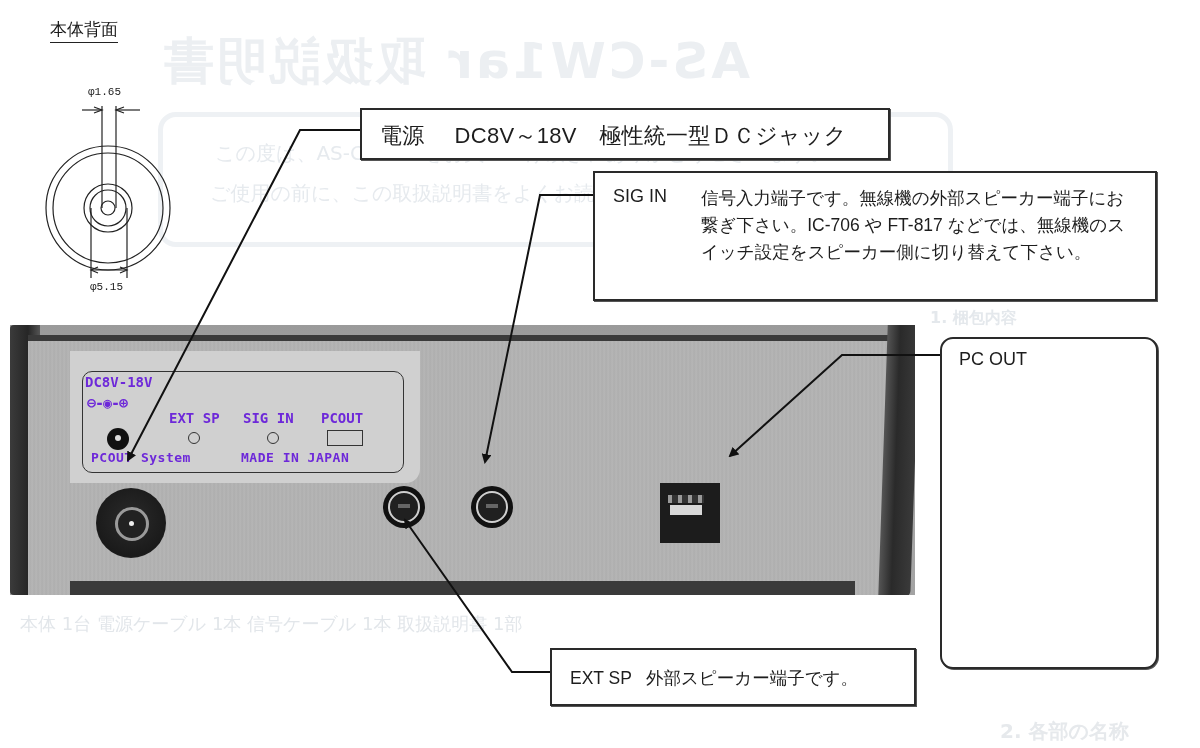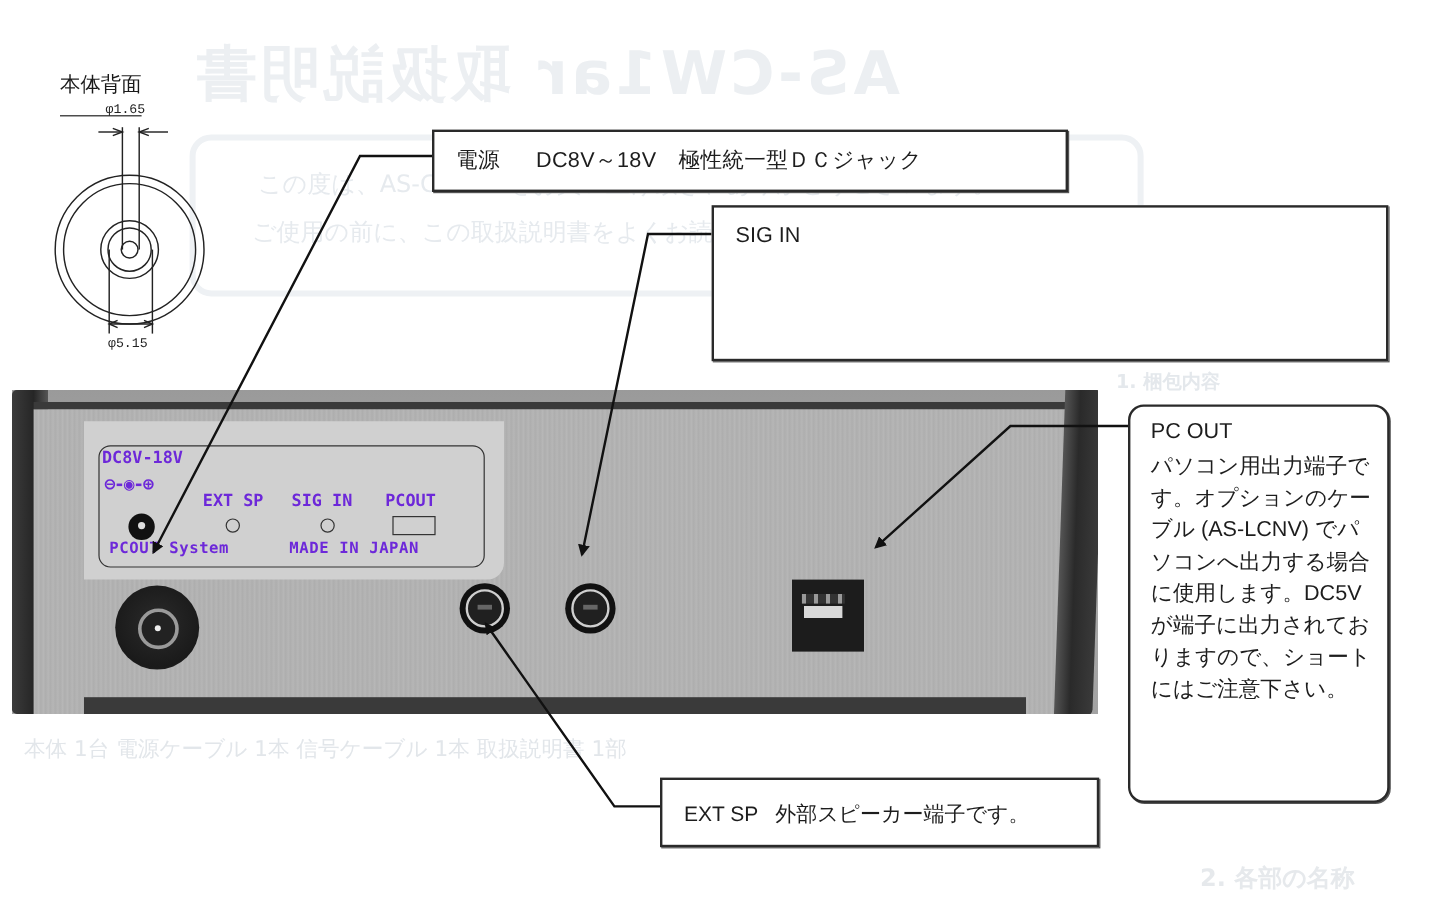--- a/index.html
+++ b/index.html
@@ -17,34 +17,34 @@
   .ghost-frame { left: 158px; top: 112px; width: 785px; height: 125px; border: 5px solid #eef1f4; border-radius: 18px; }
   .ghost-line1 { left: 215px; top: 140px; font-size: 20px; }
   .ghost-line2 { left: 210px; top: 180px; font-size: 20px; }
   .ghost-sec1 { left: 930px; top: 308px; font-size: 16px; font-weight: bold; color: #e4e8ec; }
   .ghost-contents { left: 20px; top: 612px; font-size: 18px; color: #e2e6ea; }
   .ghost-sec2 { left: 1000px; top: 718px; font-size: 20px; font-weight:bold; color: #e6e9ec; }
 
   
   .heading {
     left: 50px; top: 18px; font-size: 17px; color: #1a1a1a;
-    border-bottom: 1.5px solid #222; padding-bottom: 14px; margin-top: 41px;
+    border-bottom: 1.5px solid #222; padding-bottom: 1px;
   }
 
   
   .dim-label { font-family: Liberation Mono, monospace; font-size: 11px; color: #222; }
 
   
   .callout {
     position: absolute; background: #fff; border: 2px solid #2a2a2a;
     box-shadow: 1px 1px 0 #555; font-family: "Liberation Sans", sans-serif;
     color: #1d1d1d;
   }
   .callout-power { left: 360px; top: 108px; width: 526px; height: 48px; }
-  .callout-power .t { position: absolute; left: 18px; top: 11px; font-size: 18px; letter-spacing: 0.3px; white-space: nowrap; }
+  .callout-power .t { position: absolute; left: 18px; top: 11px; font-size: 22px; letter-spacing: 0.3px; white-space: nowrap; }
   .callout-power .t span { margin-right: 30px; }
 
   .callout-sig { left: 593px; top: 171px; width: 560px; height: 126px; }
   .callout-sig .lbl { position: absolute; left: 18px; top: 13px; font-size: 18px; }
   .callout-sig .body { position: absolute; left: 106px; top: 12px; width: 440px; font-size: 17.5px; line-height: 27px; }
 
   .callout-pc { left: 940px; top: 337px; width: 214px; height: 328px; border-radius: 13px; }
   .callout-pc .lbl { position: absolute; left: 17px; top: 10px; font-size: 18px; }
   .callout-pc .body { position: absolute; left: 17px; top: 36px; width: 186px; font-size: 18px; line-height: 26.5px; }
 
@@ -186,22 +186,22 @@
     <polyline points="550,672 512,672 405,520" marker-end="url(#ah)"></polyline>
   </g>
 </svg>
 
 <div class="callout callout-power">
   <div class="t"><span>電源</span><span style="margin-right:0">DC8V～18V　極性統一型ＤＣジャック</span></div>
 </div>
 
 <div class="callout callout-sig">
   <div class="lbl">SIG IN</div>
+  <div class="body">信号入力端子です。無線機の外部スピーカー端子にお繋ぎ下さい。IC-706 や FT-817 などでは、無線機のスイッチ設定をスピーカー側に切り替えて下さい。</div>
 </div>
 
 <div class="callout callout-pc">
   <div class="lbl">PC OUT</div>
-  <div class="body">パソコン用出力端子です。オプションのケーブル (AS-LCNV) でパソコンへ出力する場合に使用します。DC5V が端子に出力されておりますので、ショートにはご注意下さい。</div>
 </div>
 
 <div class="callout callout-ext">
   <div class="t"><span>EXT SP</span><span style="margin-right:14px">外部スピーカー端子です。</span></div>
 </div>
 
 </body></html>

